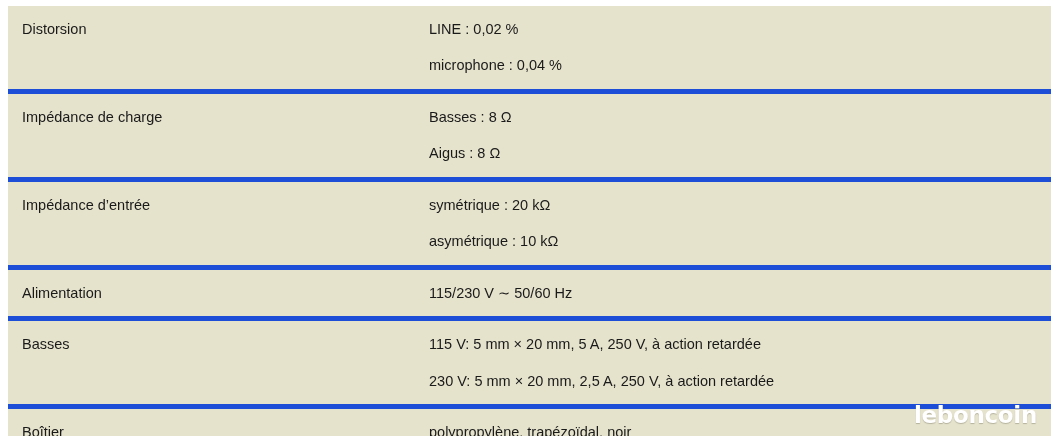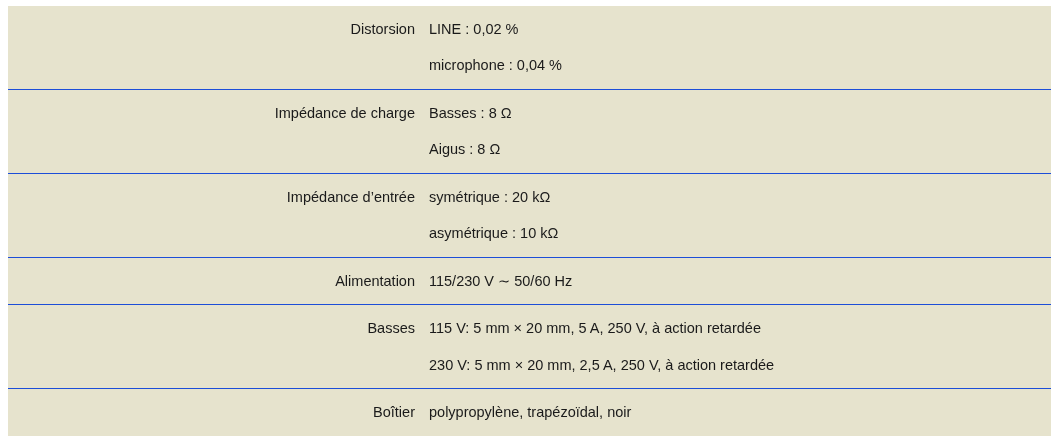--- a/index.html
+++ b/index.html
@@ -27,28 +27,27 @@
     border-collapse: collapse;
     background: #e6e3cd;
     table-layout: fixed;
   }
   .spec-table td {
     vertical-align: top;
     padding: 12px 0 12px 14px;
     font-size: 14.5px;
     color: #1a1a1a;
     line-height: 1.55;
-    border-top: 1px solid #1d4ed8;
+    border-top: 5px solid #1d4ed8;
   }
   .spec-table tr:first-child td {
     border-top: none;
   }
   .col-label {
     width: 393px;
-    text-align: right;
   }
   .col-value {
     width: 642px;
   }
   .val-line {
     display: block;
     white-space: nowrap;
   }
   .val-line + .val-line {
     margin-top: 14px;
@@ -116,14 +115,15 @@
       <tr>
         <td class="col-label">Boîtier</td>
         <td class="col-value">
           <span class="val-line">polypropylène, trapézoïdal, noir</span>
         </td>
       </tr>
 
     </tbody>
   </table>
 
+  <div class="watermark">leboncoin</div>
 
 </div>
 
 </body></html>

